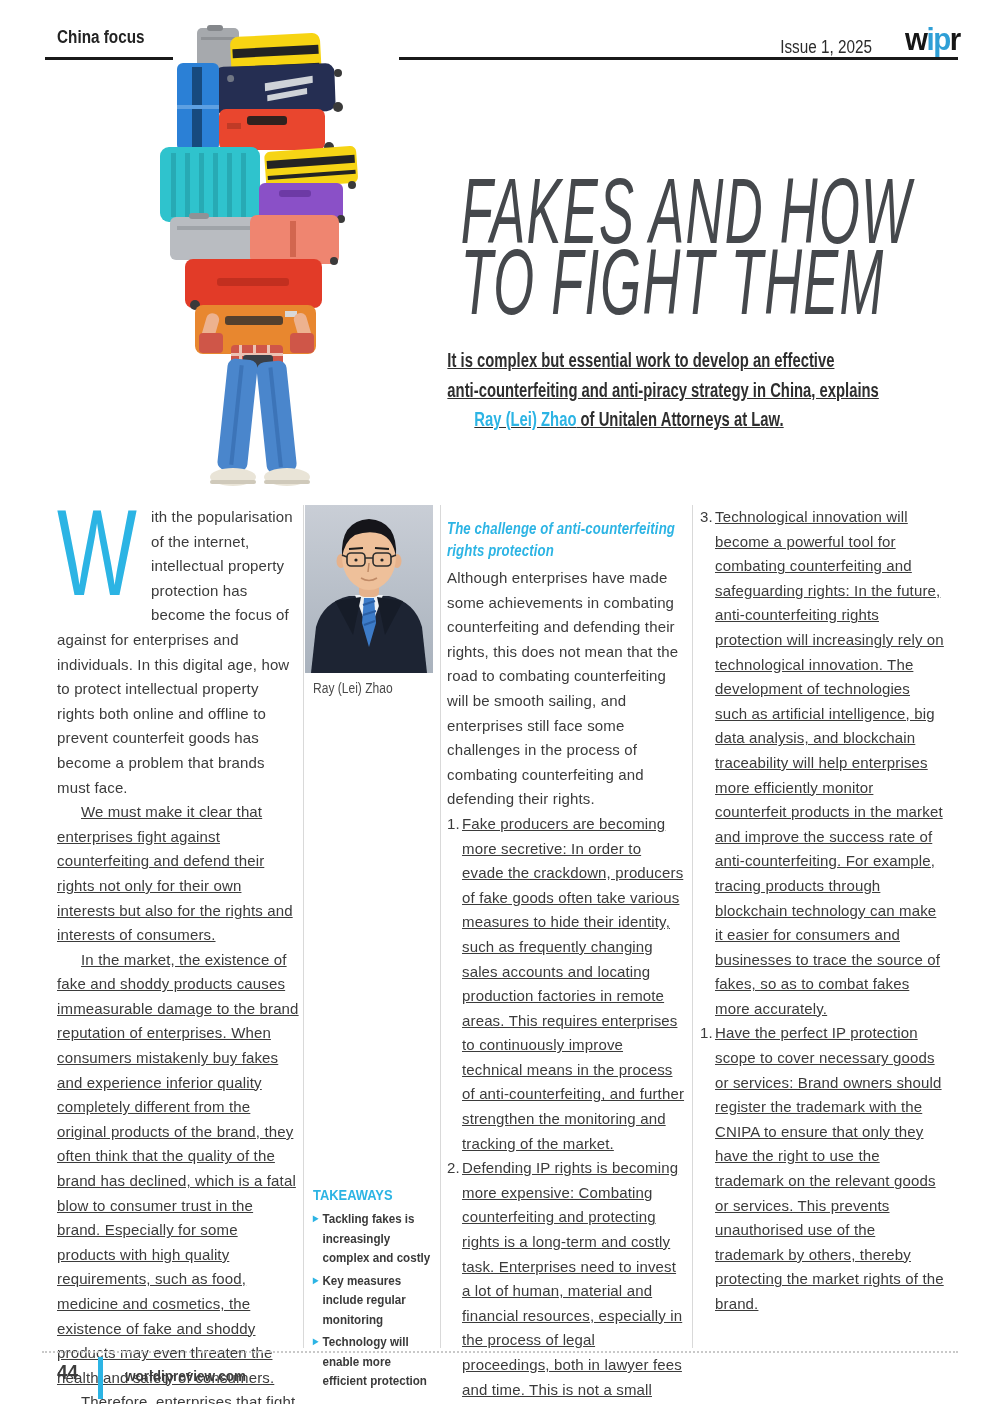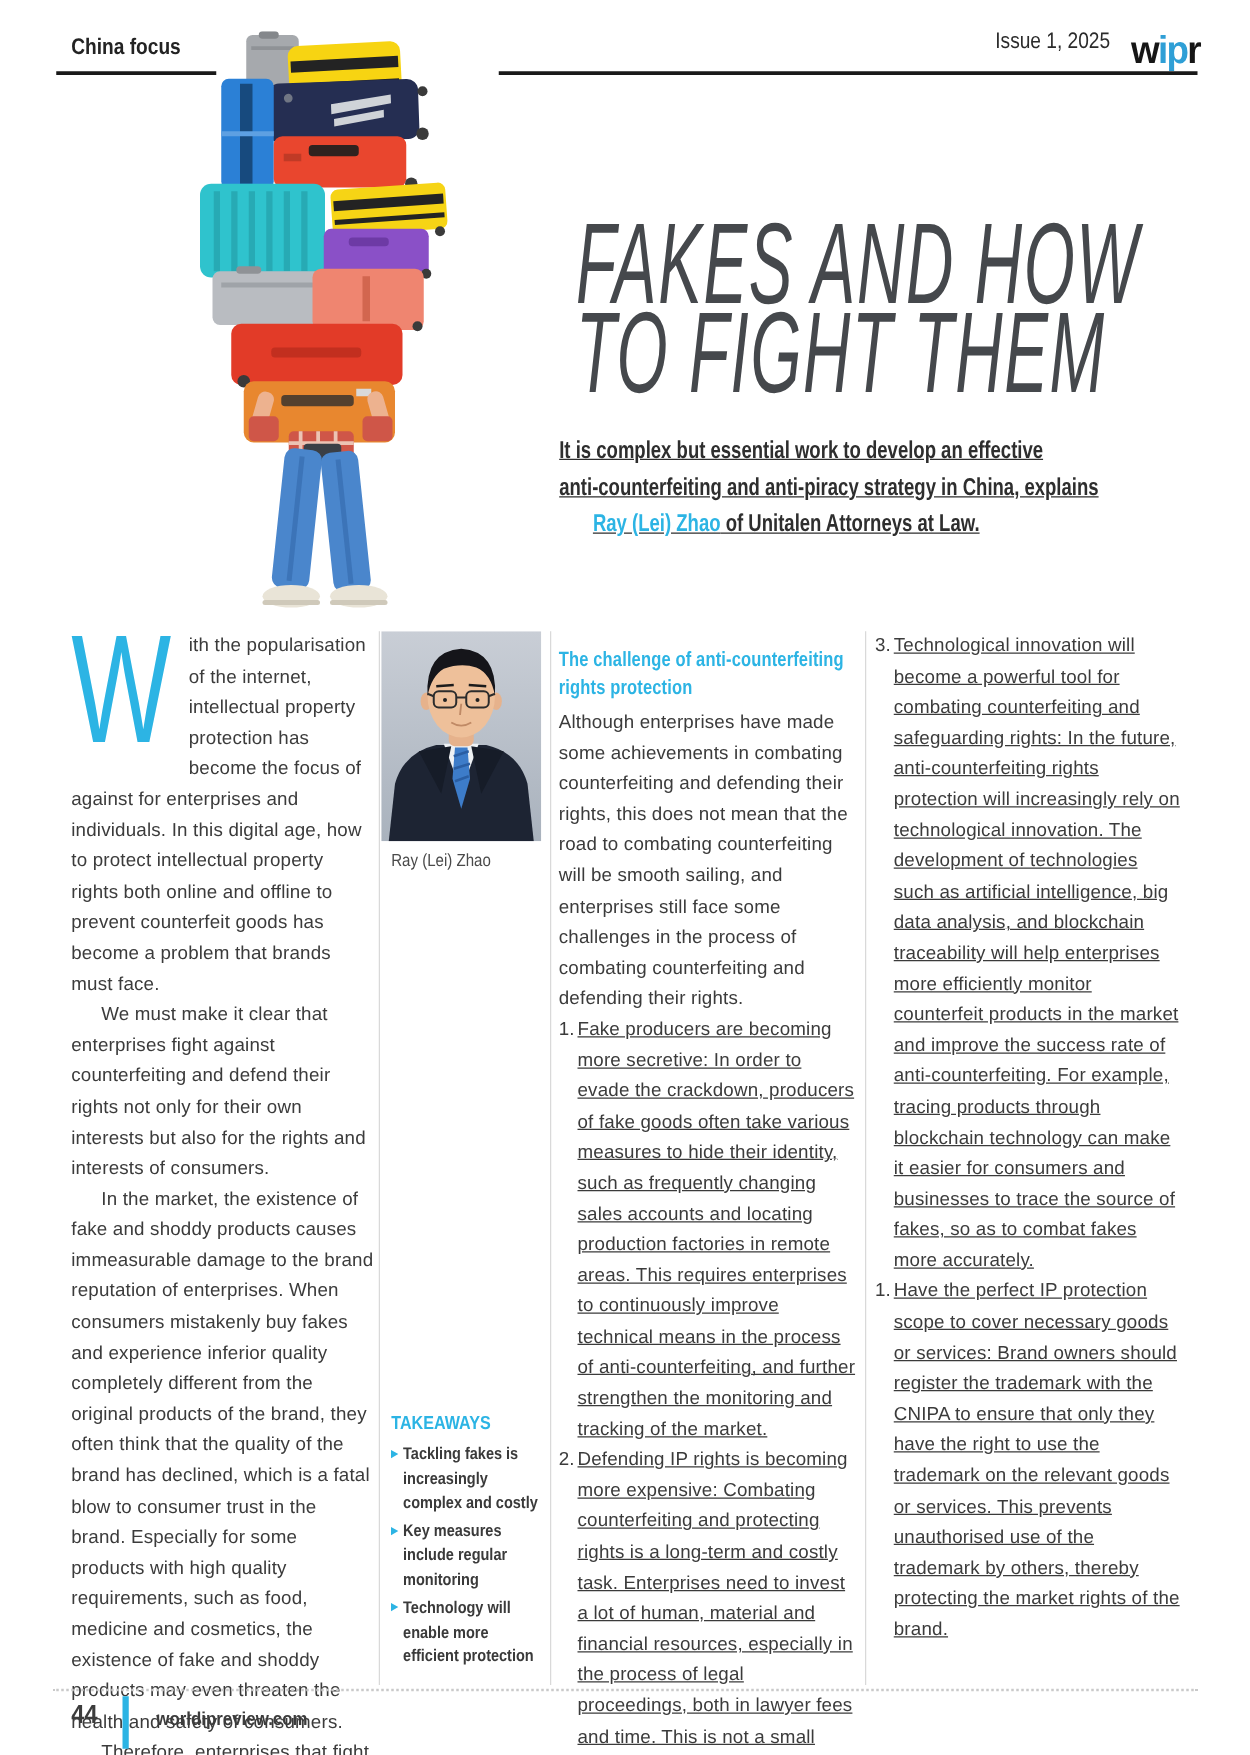--- a/index.html
+++ b/index.html
@@ -5,21 +5,21 @@
   html,body{margin:0;padding:0;}
   body{
     width:1000px;height:1404px;position:relative;background:#ffffff;
     font-family:"Liberation Sans", sans-serif;color:#3f3f3f;overflow:hidden;
   }
   .abs{position:absolute;}
 
   
   .hdr-left{left:57px;top:27px;font-size:18px;font-weight:700;color:#232323;
     transform:scaleX(0.85);transform-origin:0 0;white-space:nowrap;}
-  .hdr-right{right:40px;top:22px;display:flex;align-items:flex-start;gap:14px;}
+  .hdr-right{right:40px;top:22px;display:flex;align-items:flex-end;gap:30px;}
   .issue{font-size:18px;font-weight:500;color:#2b2b2b;transform:scaleX(0.85);
     transform-origin:100% 50%;white-space:nowrap;}
   .logo{font-size:31px;font-weight:700;letter-spacing:-1.5px;color:#161616;white-space:nowrap;
     transform:scaleX(0.95);transform-origin:100% 50%;}
   .logo .ip{color:#2f9fd6;}
   .rule-seg{height:3px;background:#191919;top:57px;}
 
   
   .title-wrap{left:360px;top:176px;width:560px;text-align:center;font-style:italic;}
   .title-line{display:block;white-space:nowrap;font-weight:400;color:#45484c;
@@ -33,36 +33,36 @@
   
   .luggage{left:147px;top:25px;width:258px;height:465px;}
   .portrait{left:305px;top:505px;width:128px;height:168px;}
   .caption{left:313px;top:680px;width:130px;font-size:14px;color:#4a4a4a;
     transform:scaleX(0.86);transform-origin:0 0;white-space:nowrap;}
 
   
   .vrule{width:1px;background:#d9d9d9;top:505px;height:843px;}
   .col{top:505px;font-size:15px;line-height:24.6px;letter-spacing:0.15px;color:#3b3b3b;}
   .col p{margin:0;}
-  .indent{text-indent:24px;}
+  .indent{text-indent:24px;text-decoration:underline;}
   .col1{left:57px;width:243px;}
   .colmid{left:447px;width:240px;}
   .colright{left:700px;width:244px;}
   .li{padding-left:15px;text-decoration:underline;}
   .li .num{display:inline-block;width:15px;margin-left:-15px;}
-  .col-heading{margin:13px 0 5px 0;}
+  .col-heading{margin:13px 0 5px 0;font-style:italic;}
   .col-heading span{display:block;white-space:nowrap;font-size:16.5px;line-height:21.5px;
     font-weight:700;color:#2cb4e4;transform:scaleX(0.8);transform-origin:0 0;}
 
   
   .dropcap{float:left;width:94px;height:99px;color:#2cb4e4;font-size:92px;line-height:99px;
     font-weight:400;transform:scale(0.92,1.34);transform-origin:0 55%;}
 
   
-  .takeaways{left:313px;top:1130px;width:122px;}
+  .takeaways{left:313px;top:1186px;width:122px;}
   .tk-inner{transform:scaleX(0.86);transform-origin:0 0;width:116%;}
   .tk-heading{font-size:15px;font-weight:700;color:#2cb4e4;margin:0 0 6px 0;letter-spacing:0;}
   .tk-item{position:relative;padding-left:11px;font-size:13.5px;font-weight:700;
     line-height:19.5px;color:#3a3a3a;margin-bottom:3px;}
   .tk-bullet{position:absolute;left:0;top:0;color:#2cb4e4;font-size:12px;}
 
   
   .foot-rule{left:42px;right:42px;top:1351px;border-top:2px dotted #c9c9c9;height:0;}
   .page-num{left:57px;top:1360px;font-size:21px;font-weight:700;color:#3c3c3c;
     transform:scaleX(0.9);transform-origin:0 0;}

